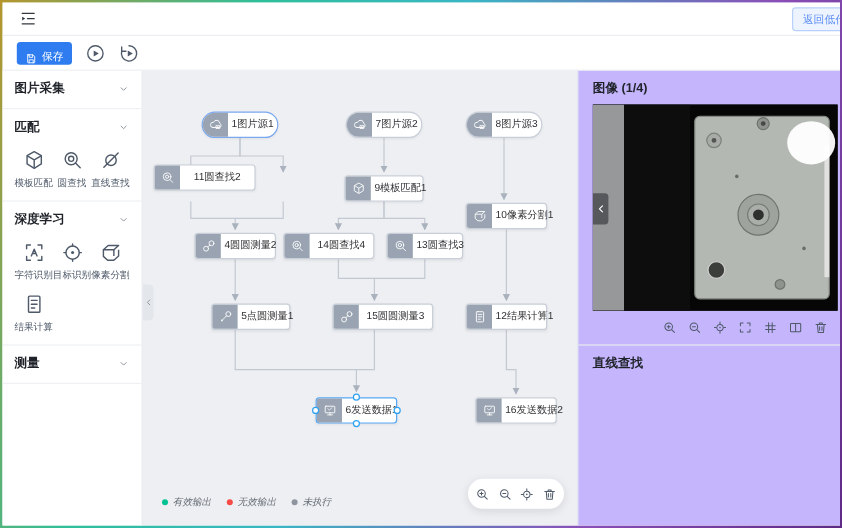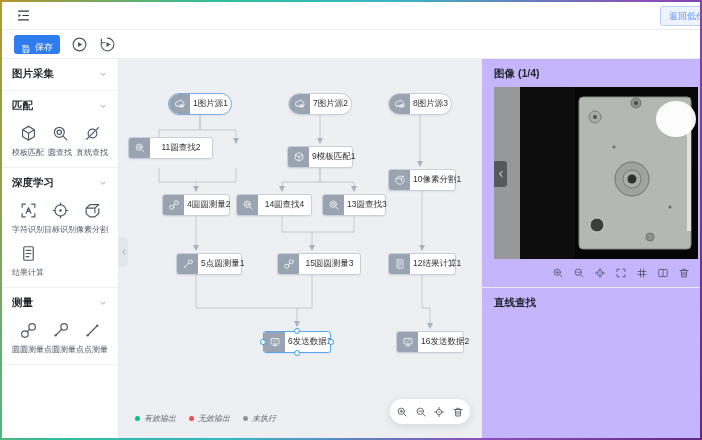--- a/index.html
+++ b/index.html
@@ -293,40 +293,20 @@
           </span>
         </div>
       </div>
 
       <div class="sec">
         <div class="sec-h">
           <span>测量</span>
           <svg class="ic chev" style="width:10px;height:10px">
                 <use href="#i-chevd"></use>
               </svg>
-        </div>
-        <div class="items">
-          <span class="it">
-            <svg class="ic">
-                  <use href="#i-cc"></use>
-                </svg>
-            <span>圆圆测量</span>
-          </span>
-          <span class="it">
-            <svg class="ic">
-                  <use href="#i-pc"></use>
-                </svg>
-            <span>点圆测量</span>
-          </span>
-          <span class="it">
-            <svg class="ic">
-                  <use href="#i-pp"></use>
-                </svg>
-            <span>点点测量</span>
-          </span>
         </div>
       </div>
 
     </div>
 
     <span class="collapse-tab">
       <svg class="ic" style="width:8px;height:8px">
             <use href="#i-chevl"></use>
           </svg>
     </span>

